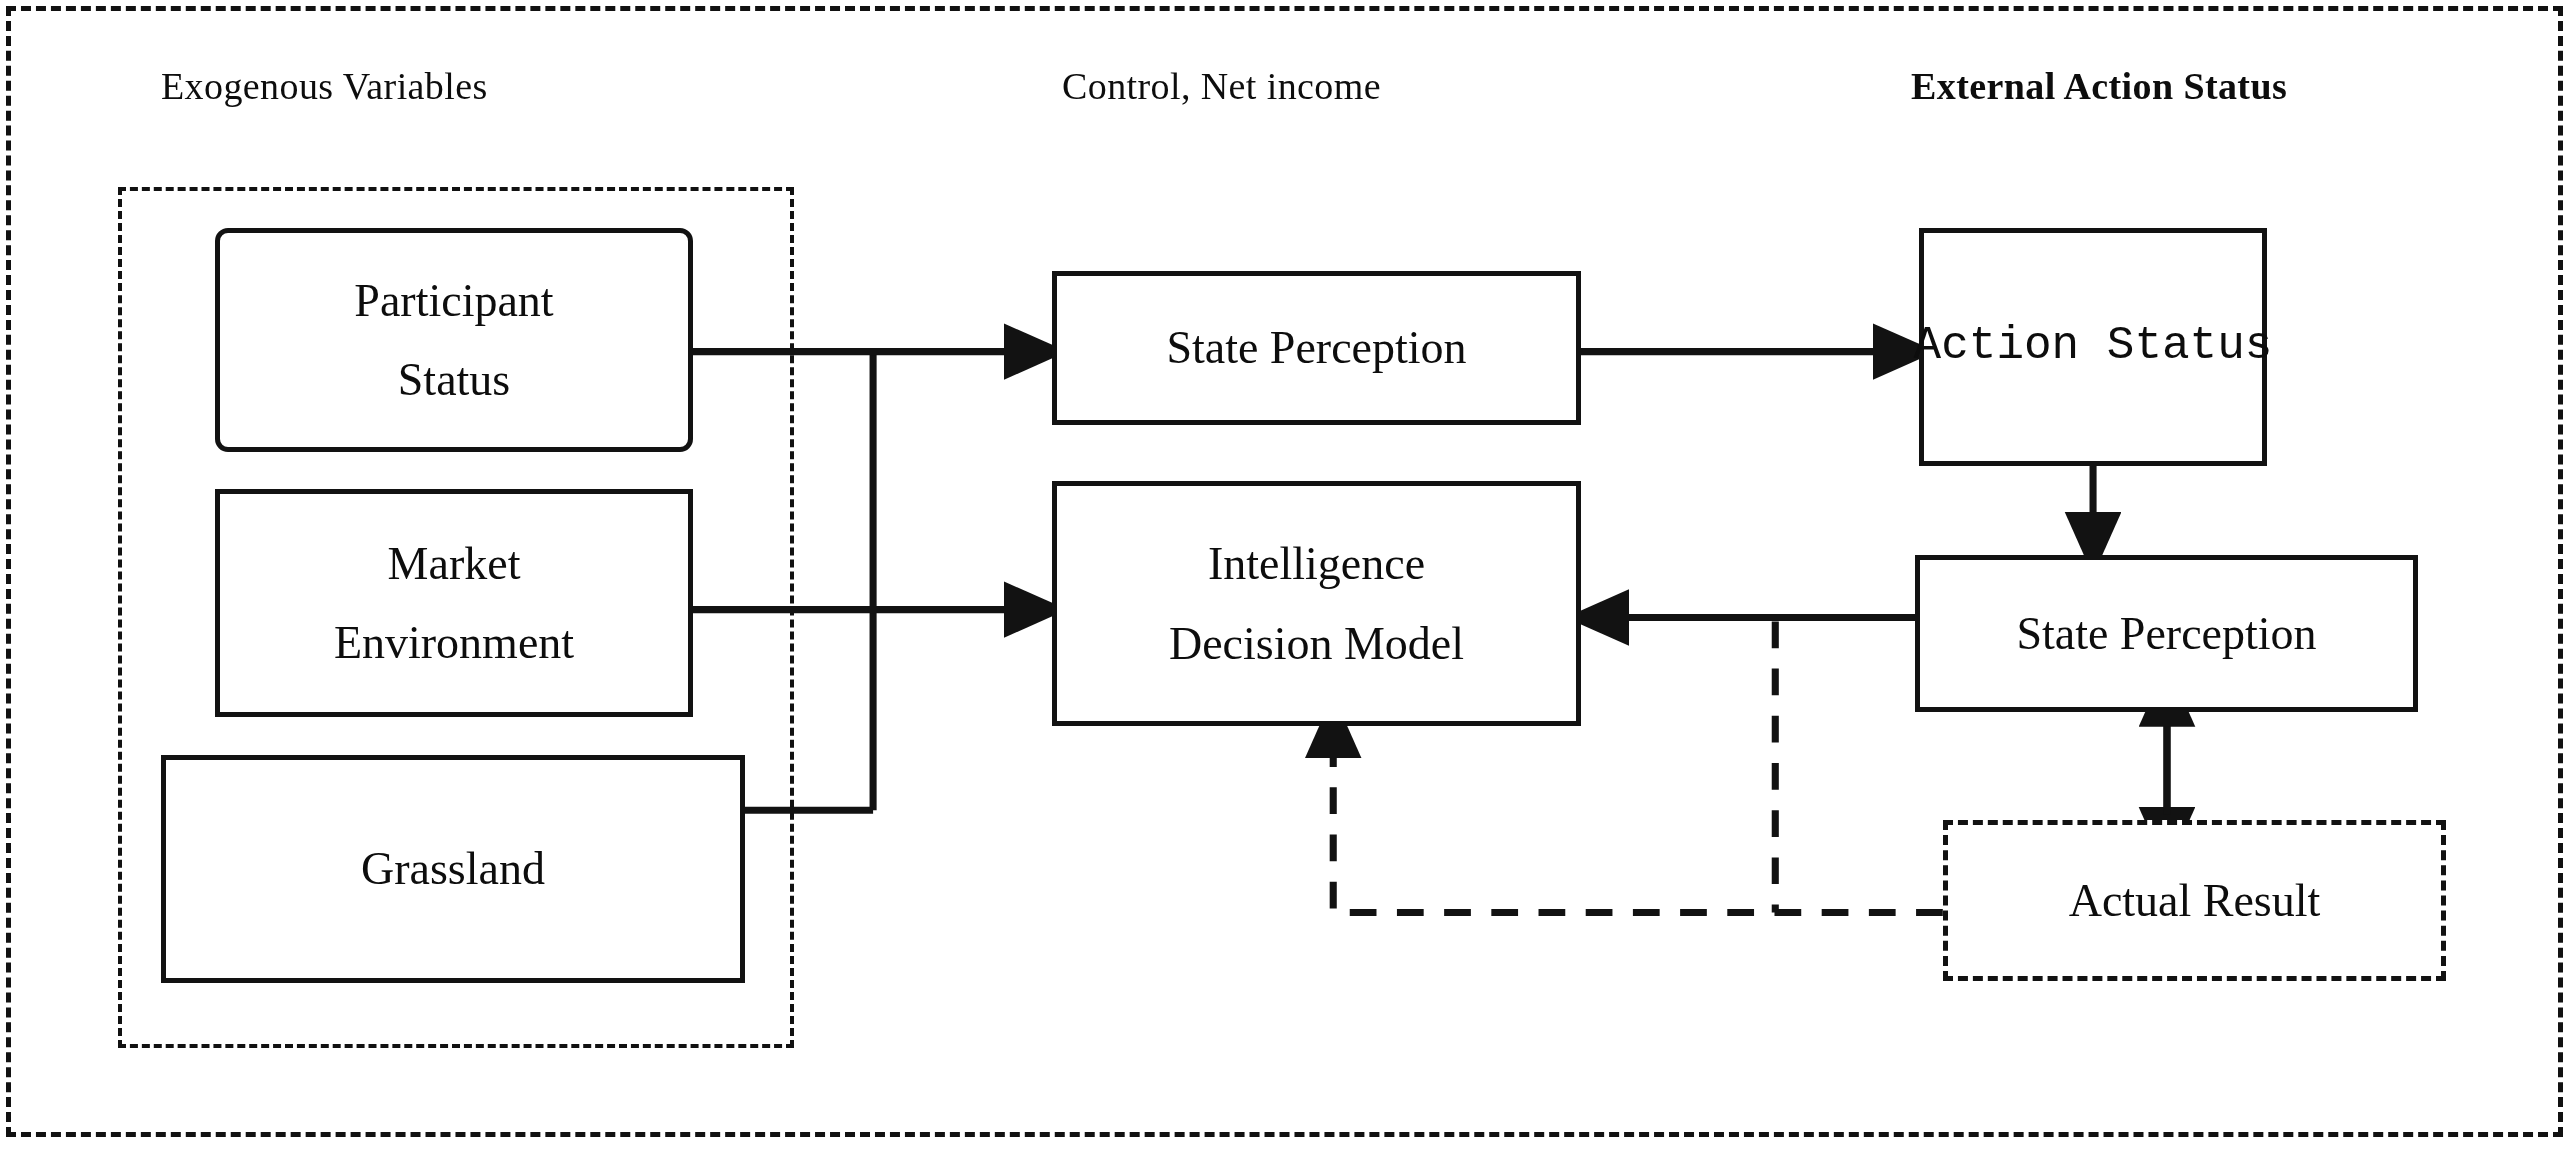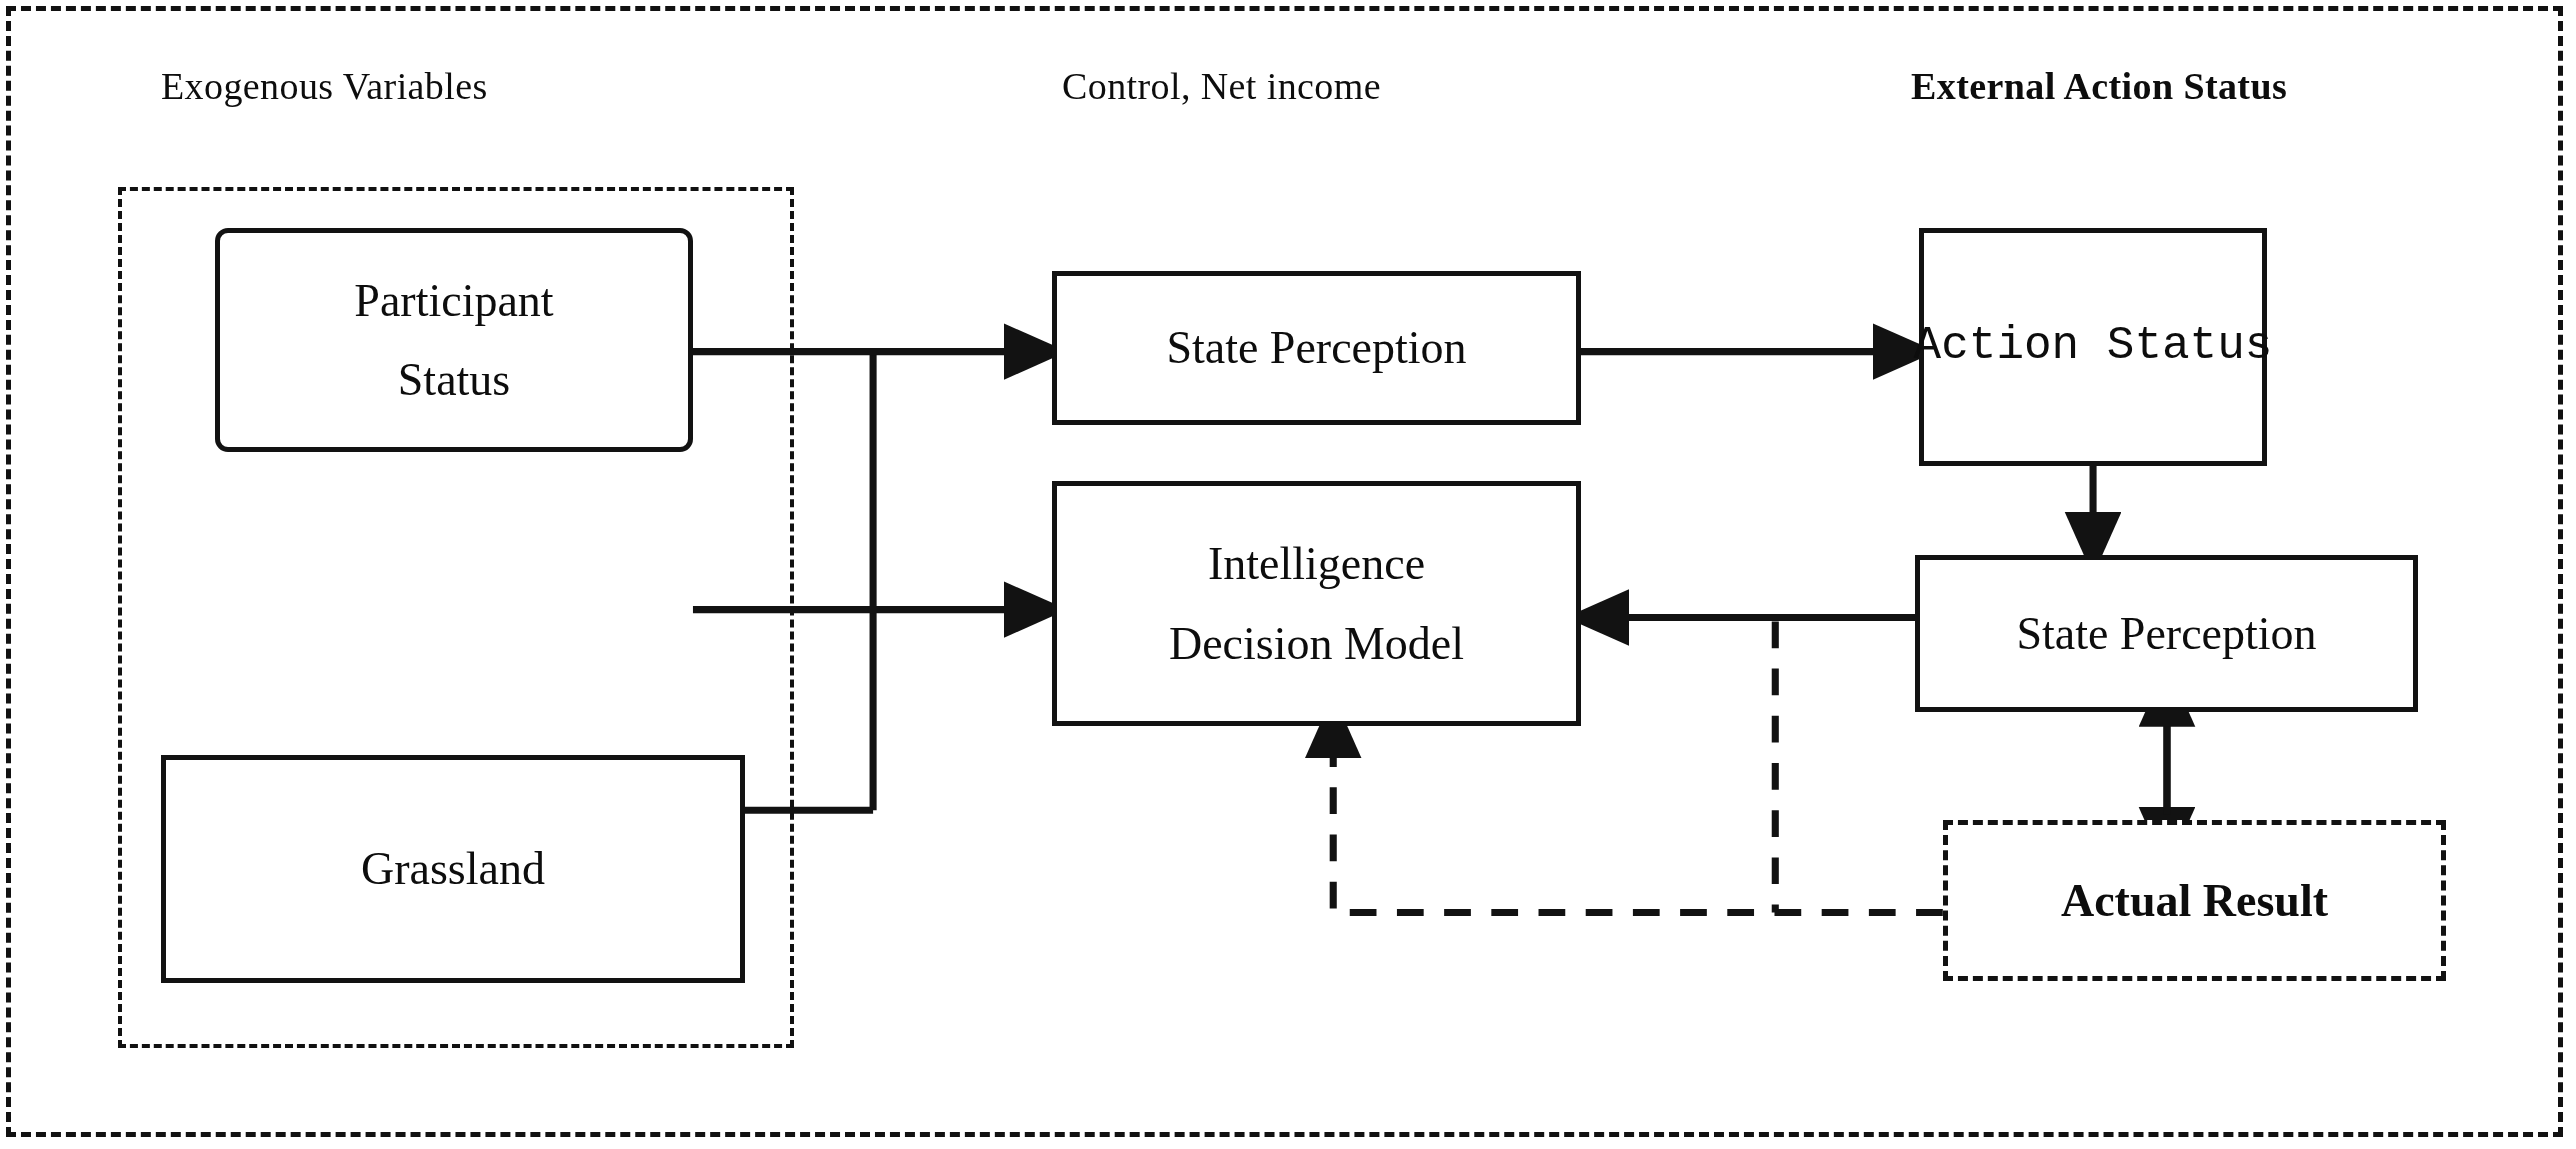--- a/index.html
+++ b/index.html
@@ -78,21 +78,20 @@
     position: absolute;
     border: 5.5px dashed #121212;
     background: #ffffff;
     box-sizing: border-box;
     display: flex;
     align-items: center;
     justify-content: center;
     text-align: center;
     font-size: 46px;
     color: #0d0d0d;
-    font-weight: bold;
   }
   #node-actual-result { left: 1943px; top: 820px; width: 503px; height: 161px; }
 
   
   #wires {
     position: absolute;
     left: 0; top: 0;
     width: 2576px; height: 1150px;
     pointer-events: none;
   }
@@ -149,20 +148,24 @@
     <path d="M2470,1160 L1695,1160 L1695,955" fill="none" stroke="#121212" stroke-width="9" stroke-dasharray="34 26" marker-end="url(#arrowDashUp)"></path>
 
     <path d="M2257,790 L2257,1160" fill="none" stroke="#121212" stroke-width="9" stroke-dasharray="34 26"></path>
   </svg>
 
   <div class="node" id="node-participant-status">
     <span class="line">Participant</span>
     <span class="line">Status</span>
   </div>
 
+  <div class="node" id="node-market-environment">
+    <span class="line">Market</span>
+    <span class="line">Environment</span>
+  </div>
 
   <div class="node" id="node-grassland-rules">
     <span class="line">Grassland</span>
   </div>
 
   <div class="node" id="node-state-perception-mid">
     <span class="line">State Perception</span>
   </div>
 
   <div class="node" id="node-intelligence-model">

